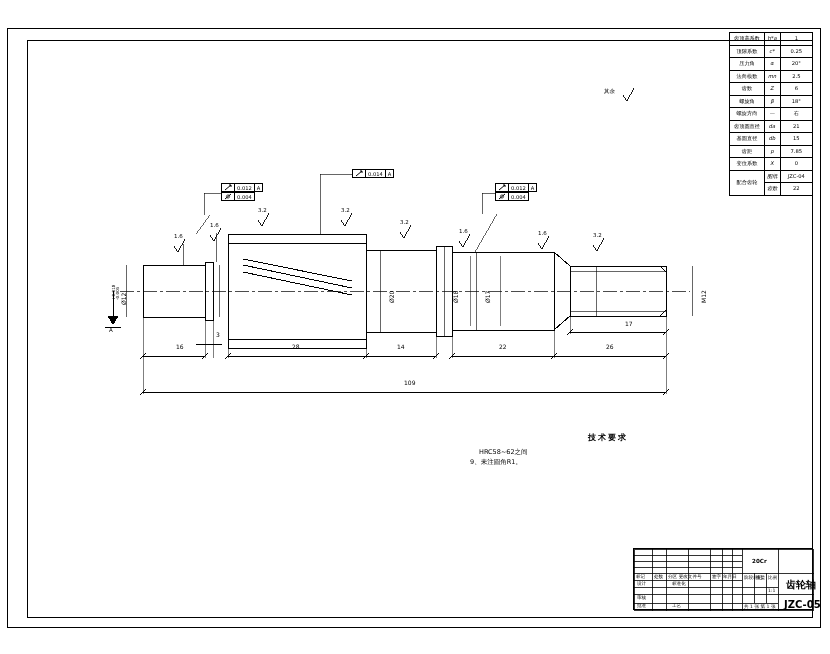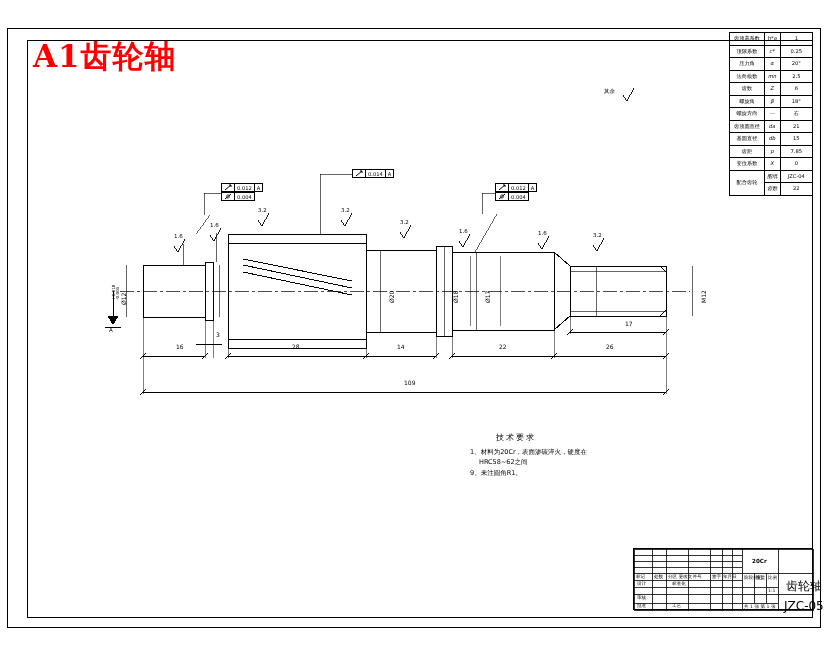--- a/index.html
+++ b/index.html
@@ -64,43 +64,43 @@
   
   #tech-req {
     left: 470px; top: 432px;
     width: 250px;
     color: #000;
     font-size: 6.5px;
     line-height: 1.55;
   }
   #tech-req .tr-head {
     font-size: 8px;
-    text-align: left;
+    text-align: center;
     margin-left: 26px;
     letter-spacing: 2px;
     margin-bottom: 3px;
-    font-weight: normal;
+    font-weight: bold;
   }
   #tech-req .tr-item { white-space: nowrap; }
   #tech-req .tr-sub { white-space: nowrap; padding-left: 9px; }
   
   #title-block {
     left: 633px; top: 548px;
     width: 180px; height: 62px;
     border: 1px solid #000;
     box-sizing: border-box;
   }
   .tb-text {
     position: absolute;
     font-size: 4.6px;
     color: #000;
     white-space: nowrap;
     line-height: 1;
   }
-  .tb-text.big { font-size: 12px; font-weight: normal; }
+  .tb-text.big { font-size: 10px; font-weight: bold; }
   .tb-text.mid { font-size: 5.6px; font-weight: bold; }
   
   .dim {
     position: absolute;
     font-size: 6px;
     color: #000;
     white-space: nowrap;
     font-family: "DejaVu Sans", sans-serif;
   }
   .dim.v {
@@ -139,21 +139,20 @@
   }
 </style>
 </head>
 <body>
 
 <div id="sheet">
 
   <div class="abs outer-border"></div>
   <div class="abs inner-border"></div>
 
-  <div class="abs sheet-title">A1齿轮轴</div>
 
   <table id="gear-table" class="abs">
     <tbody>
       <tr>
         <td class="name">齿顶高系数</td>
         <td class="sym">h*a</td>
         <td class="val">1</td>
       </tr>
       <tr>
         <td class="name">顶隙系数</td>
@@ -411,21 +410,20 @@
       <svg width="8" height="7" viewBox="0 0 8 7">
           <line x1="1" y1="6" x2="7" y2="1" stroke="#000" stroke-width="1"></line>
           <circle cx="4" cy="3.5" r="1.6" stroke="#000" fill="none" stroke-width="0.7"></circle>
         </svg>
     </div>
     <div>0.004</div>
   </div>
 
   <div id="tech-req" class="abs">
     <div class="tr-head">技术要求</div>
-    <div class="tr-item">1、材料为20Cr，表面渗碳淬火，硬度在</div>
     <div class="tr-sub">HRC58~62之间</div>
     <div class="tr-item">9、未注圆角R1。</div>
   </div>
 
   <div id="title-block" class="abs">
     <svg width="180" height="62" viewBox="0 0 180 62" style="position:absolute;left:0;top:0">
       <g stroke="#000" fill="none" stroke-width="0.8" shape-rendering="crispEdges">
 
         <rect x="0.4" y="0.4" width="179" height="61"></rect>
 

